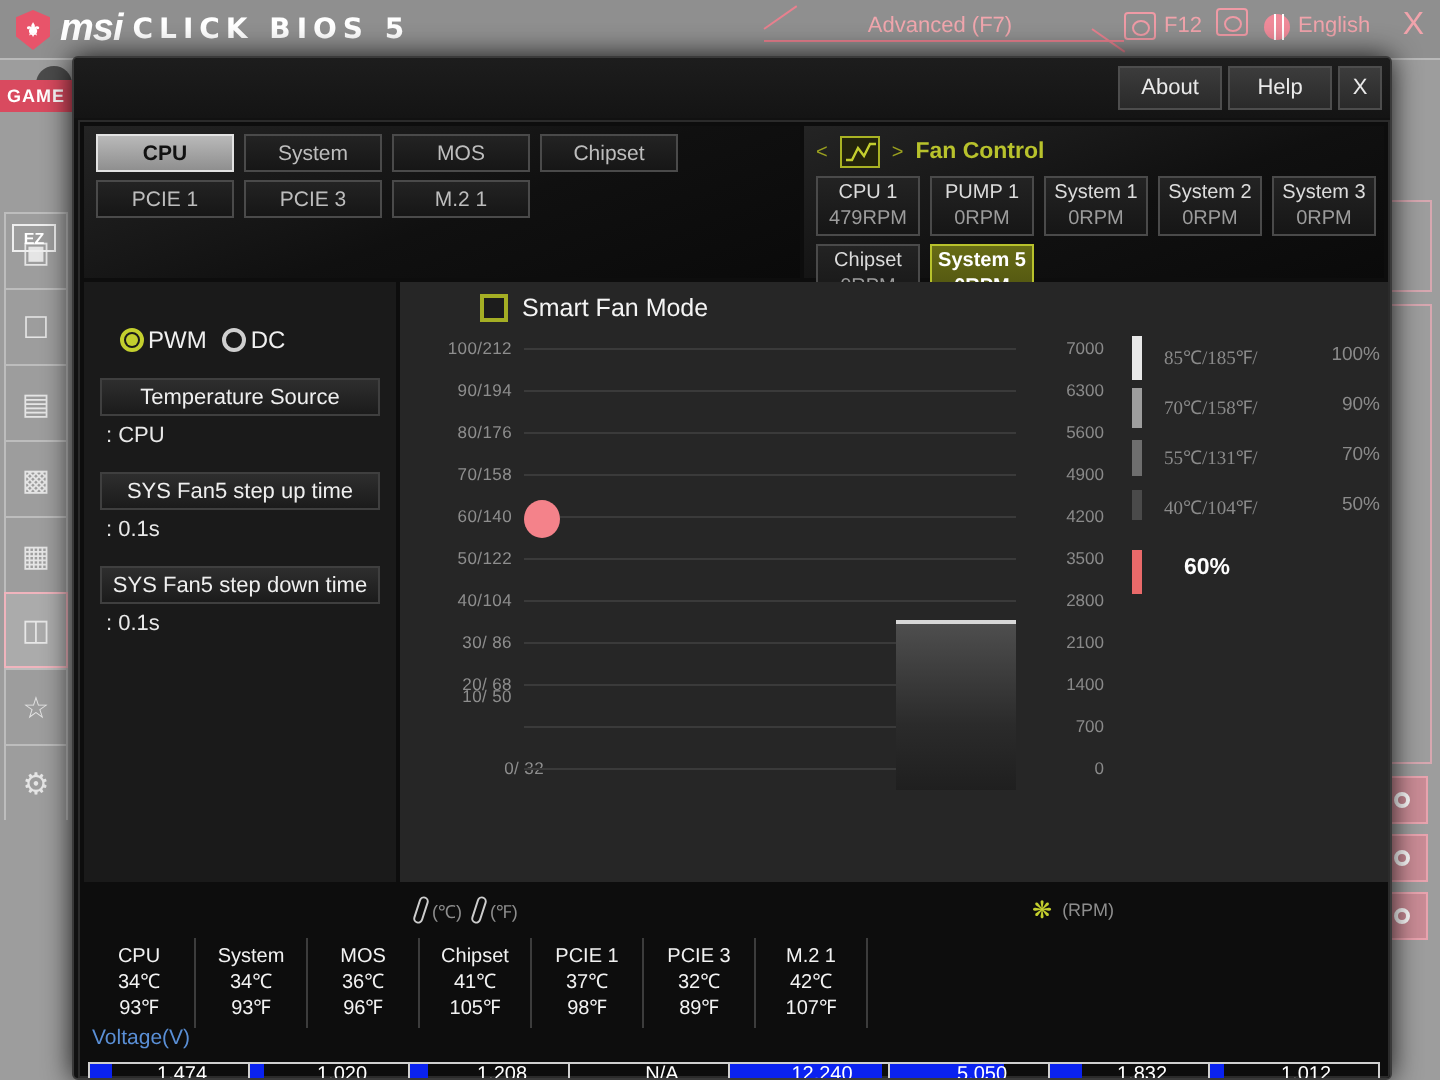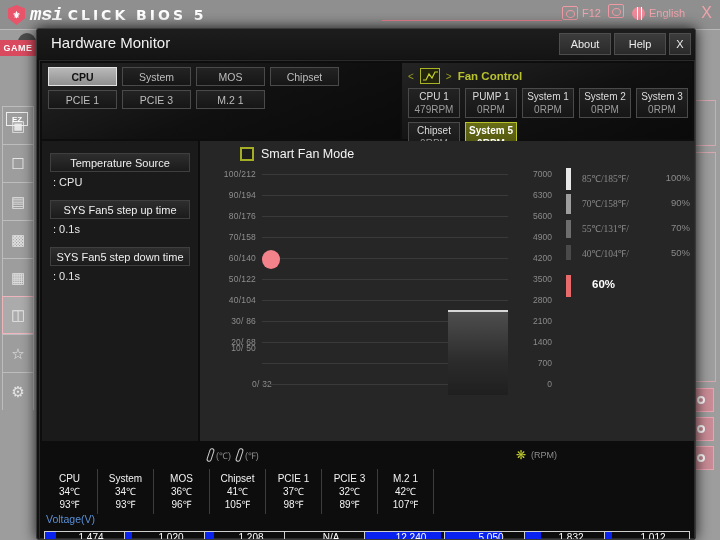--- a/index.html
+++ b/index.html
@@ -24,21 +24,21 @@
   }
   .msi-shield {
     width: 17px; height: 20px; position: relative;
     background: #e8546a;
     clip-path: polygon(50% 0%, 100% 18%, 100% 66%, 50% 100%, 0% 66%, 0% 18%);
     display: flex; align-items: center; justify-content: center;
   }
   .msi-shield span { color: #fff; font-size: 9px; font-weight: bold; }
   .msi-word {
     color: #fff; font-size: 19px; font-weight: bold; font-style: italic;
-    letter-spacing: -0.5px; line-height: 22px; font-family: Liberation Mono, monospace;
+    letter-spacing: -0.5px; line-height: 22px;
   }
   .click-bios {
     color: #fff; font-size: 14px; font-weight: bold;
     letter-spacing: 3px; line-height: 24px;
     font-family: "DejaVu Sans", sans-serif;
   }
   .adv-mode {
     position: absolute; left: 400px; top: 3px;
     width: 140px; height: 20px;
     color: #f1a6ad; font-size: 11px; text-align: center; line-height: 20px;
@@ -299,20 +299,21 @@
   <div class="bg">
     <div class="bg-topbar">
       <div class="msi-logo">
         <div class="msi-shield">
             <span>⚜</span>
           </div>
         <div class="msi-word">msi</div>
         <div class="click-bios">CLICK BIOS 5</div>
       </div>
       <div class="tb-line"></div>
+      <div class="adv-mode">Advanced (F7)</div>
       <div class="tb-item" style="left:562px;">
         <span class="ico-box"></span>
         <span>F12</span>
       </div>
       <div class="tb-item" style="left:608px;">
         <span class="ico-box"></span>
       </div>
       <div class="tb-item" style="left:632px;">
         <span class="ico-globe"></span>
         <span>English</span>
@@ -363,21 +364,20 @@
         </div>
       <div class="bg-rsmall">
           <i></i>
         </div>
     </div>
   </div>
 
   <div class="dlg">
 
     <div class="dlg-title">
-      <h1>Hardware Monitor</h1>
       <div class="dlg-btns">
         <div class="dlg-btn">About</div>
         <div class="dlg-btn">Help</div>
         <div class="dlg-btn sq">X</div>
       </div>
     </div>
 
     <div class="dlg-body">
 
       <div class="sect temp">
@@ -433,20 +433,26 @@
             <span class="rp">0RPM</span>
           </div>
           <div class="tile t-fan sel">
             <span class="nm">System 5</span>
             <span class="rp">0RPM</span>
           </div>
         </div>
       </div>
 
       <div class="ctrl">
+        <div class="radio-row">
+          <span class="rd on"></span>
+          <span class="rd-lb">PWM</span>
+          <span class="rd"></span>
+          <span class="rd-lb">DC</span>
+        </div>
         <div class="fld">
           <div class="fld-btn">Temperature Source</div>
           <div class="fld-val">: CPU</div>
         </div>
         <div class="fld">
           <div class="fld-btn">SYS Fan5 step up time</div>
           <div class="fld-val">: 0.1s</div>
         </div>
         <div class="fld">
           <div class="fld-btn">SYS Fan5 step down time</div>

